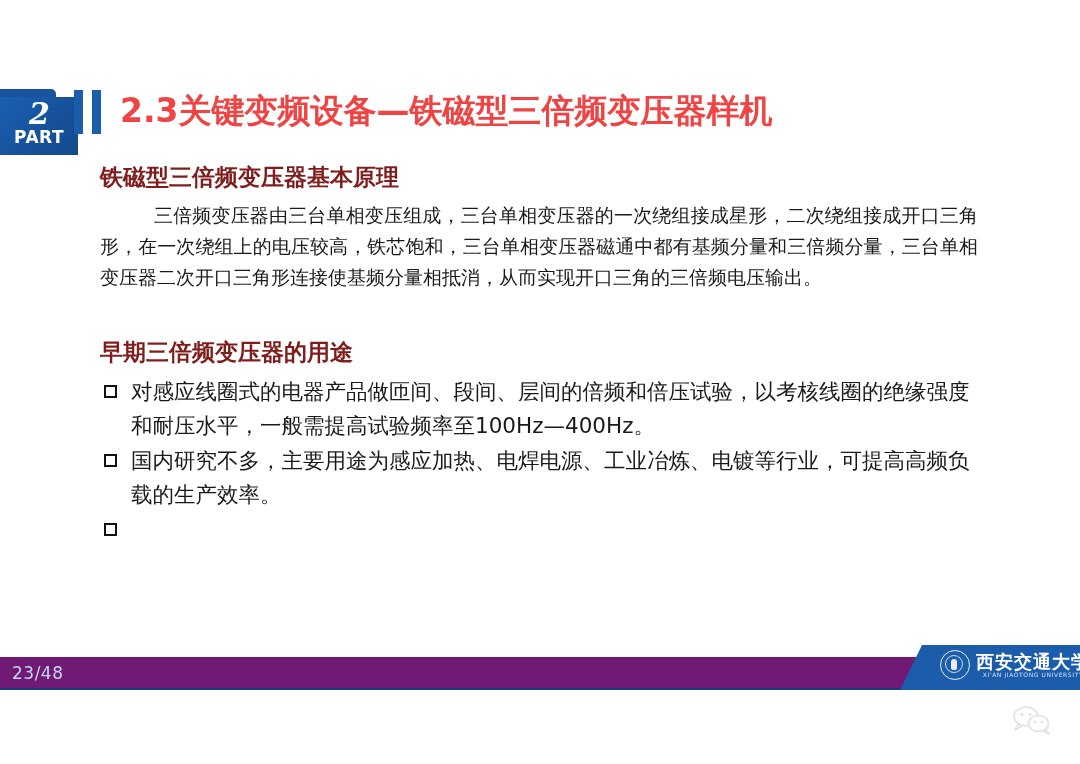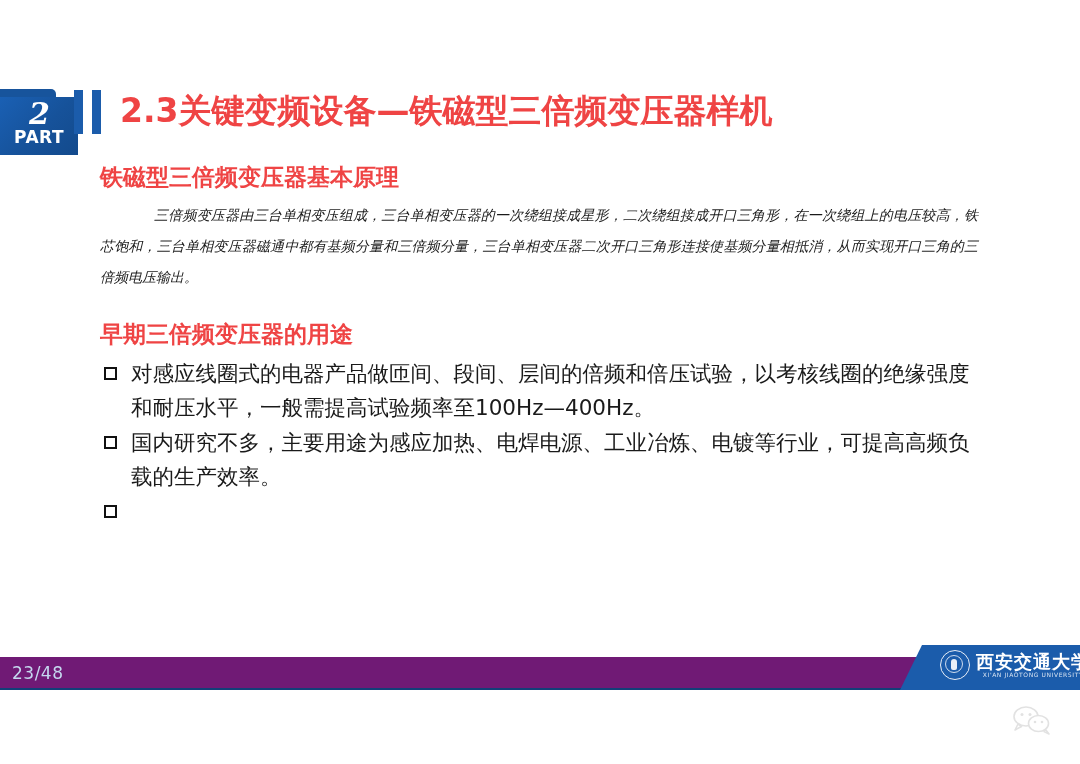--- a/index.html
+++ b/index.html
@@ -114,38 +114,37 @@
     position: absolute;
     left: 100px;
     top: 160px;
     width: 900px;
   }
 
   .sub-heading {
     font-family: "DejaVu Sans", "Liberation Sans", sans-serif;
     font-size: 23px;
     line-height: 34px;
-    color: #ef4444;
+    color: #7f1d1d;
     margin: 0 0 6px 0;
     white-space: nowrap;
   }
   .sub-heading.second {
-    margin-top: 24px;
+    margin-top: 42px;
   }
 
   .para {
     font-family: "DejaVu Sans", "Liberation Sans", sans-serif;
-    font-size: 14px;
+    font-size: 19px;
     line-height: 31px;
     color: #1a1a1a;
     text-indent: 54px;
     text-align: justify;
     margin: 0;
     width: 878px;
-    font-style: italic;
   }
 
   ul.bullets {
     list-style: none;
     margin: 6px 0 0 0;
     padding: 0;
     width: 890px;
   }
   ul.bullets li {
     position: relative;

